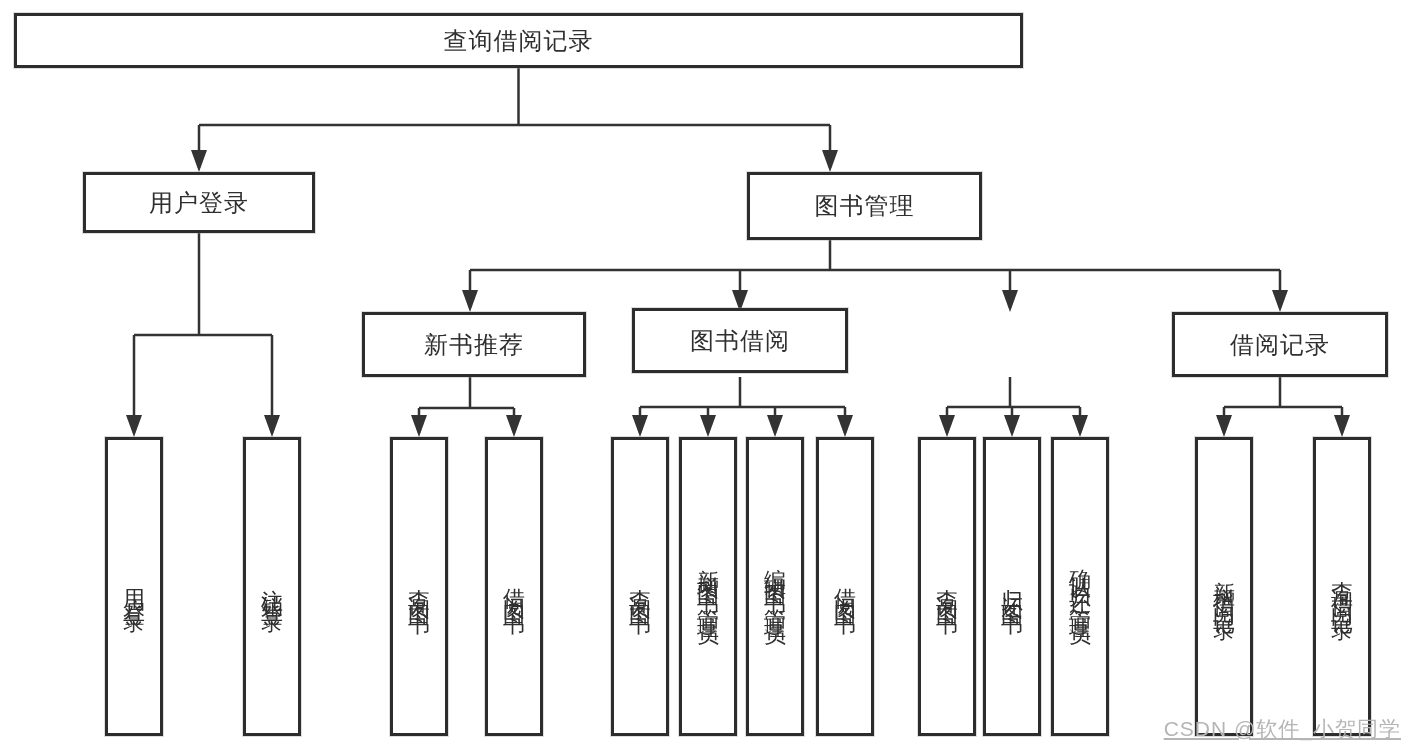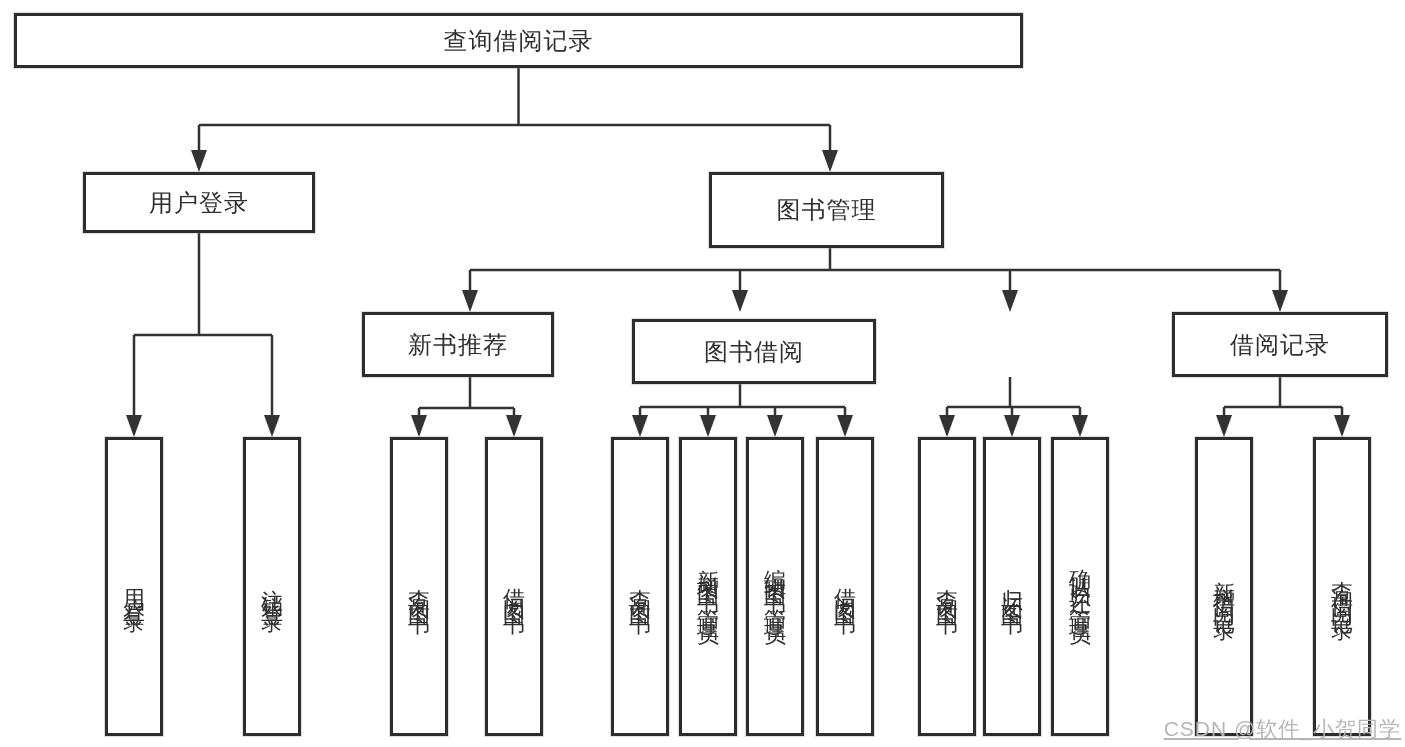--- a/index.html
+++ b/index.html
@@ -68,28 +68,28 @@
     </g>
   </svg>
 
   <div class="node hnode" style="left:14px;top:13px;width:1009px;height:55px">
     <span>查询借阅记录</span>
   </div>
 
   <div class="node hnode" style="left:83px;top:172px;width:232px;height:61px">
     <span>用户登录</span>
   </div>
-  <div class="node hnode" style="left:709px;top:172px;width:235px;height:76px">
+  <div class="node hnode" style="left:747px;top:172px;width:235px;height:68px">
     <span>图书管理</span>
   </div>
 
-  <div class="node hnode" style="left:362px;top:312px;width:192px;height:65px">
+  <div class="node hnode" style="left:362px;top:312px;width:224px;height:65px">
     <span>新书推荐</span>
   </div>
-  <div class="node hnode" style="left:632px;top:319px;width:244px;height:65px">
+  <div class="node hnode" style="left:632px;top:308px;width:216px;height:65px">
     <span>图书借阅</span>
   </div>
   <div class="node hnode" style="left:1172px;top:312px;width:216px;height:65px">
     <span>借阅记录</span>
   </div>
 
   <div class="node vnode" style="left:105px;top:437px;width:58px;height:299px">
     <span>用户登录</span>
   </div>
   <div class="node vnode" style="left:243px;top:437px;width:58px;height:299px">

